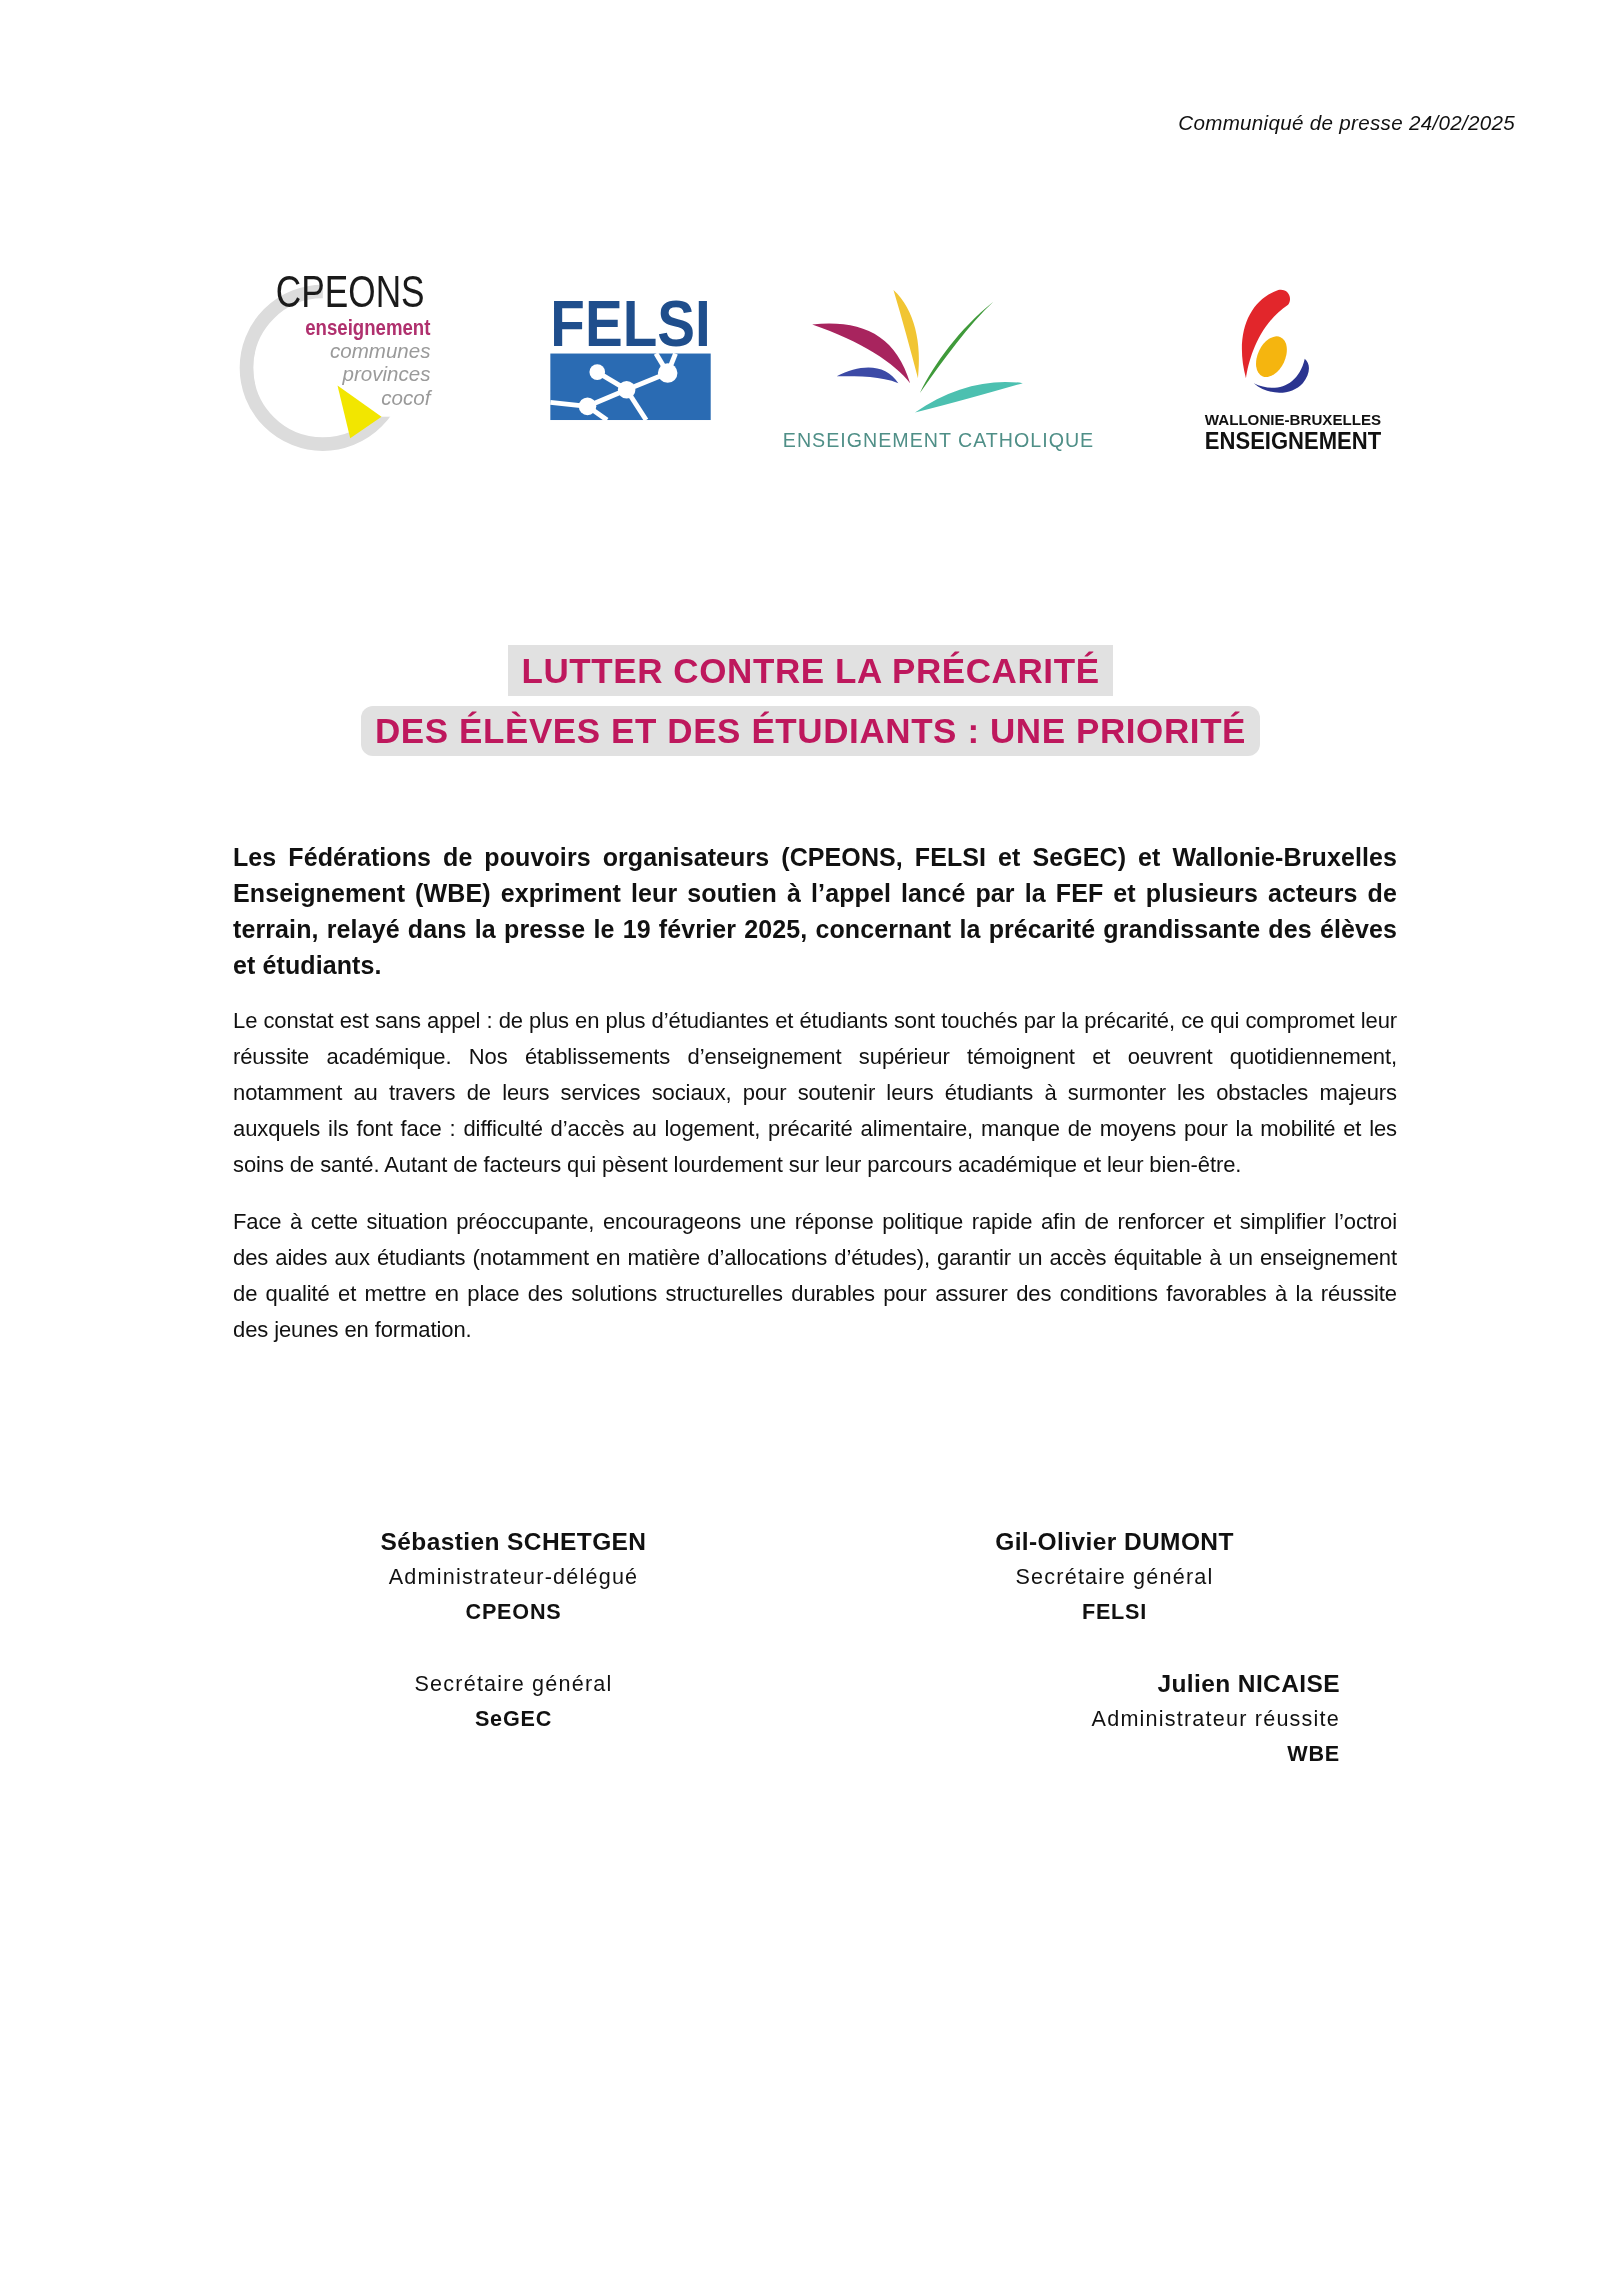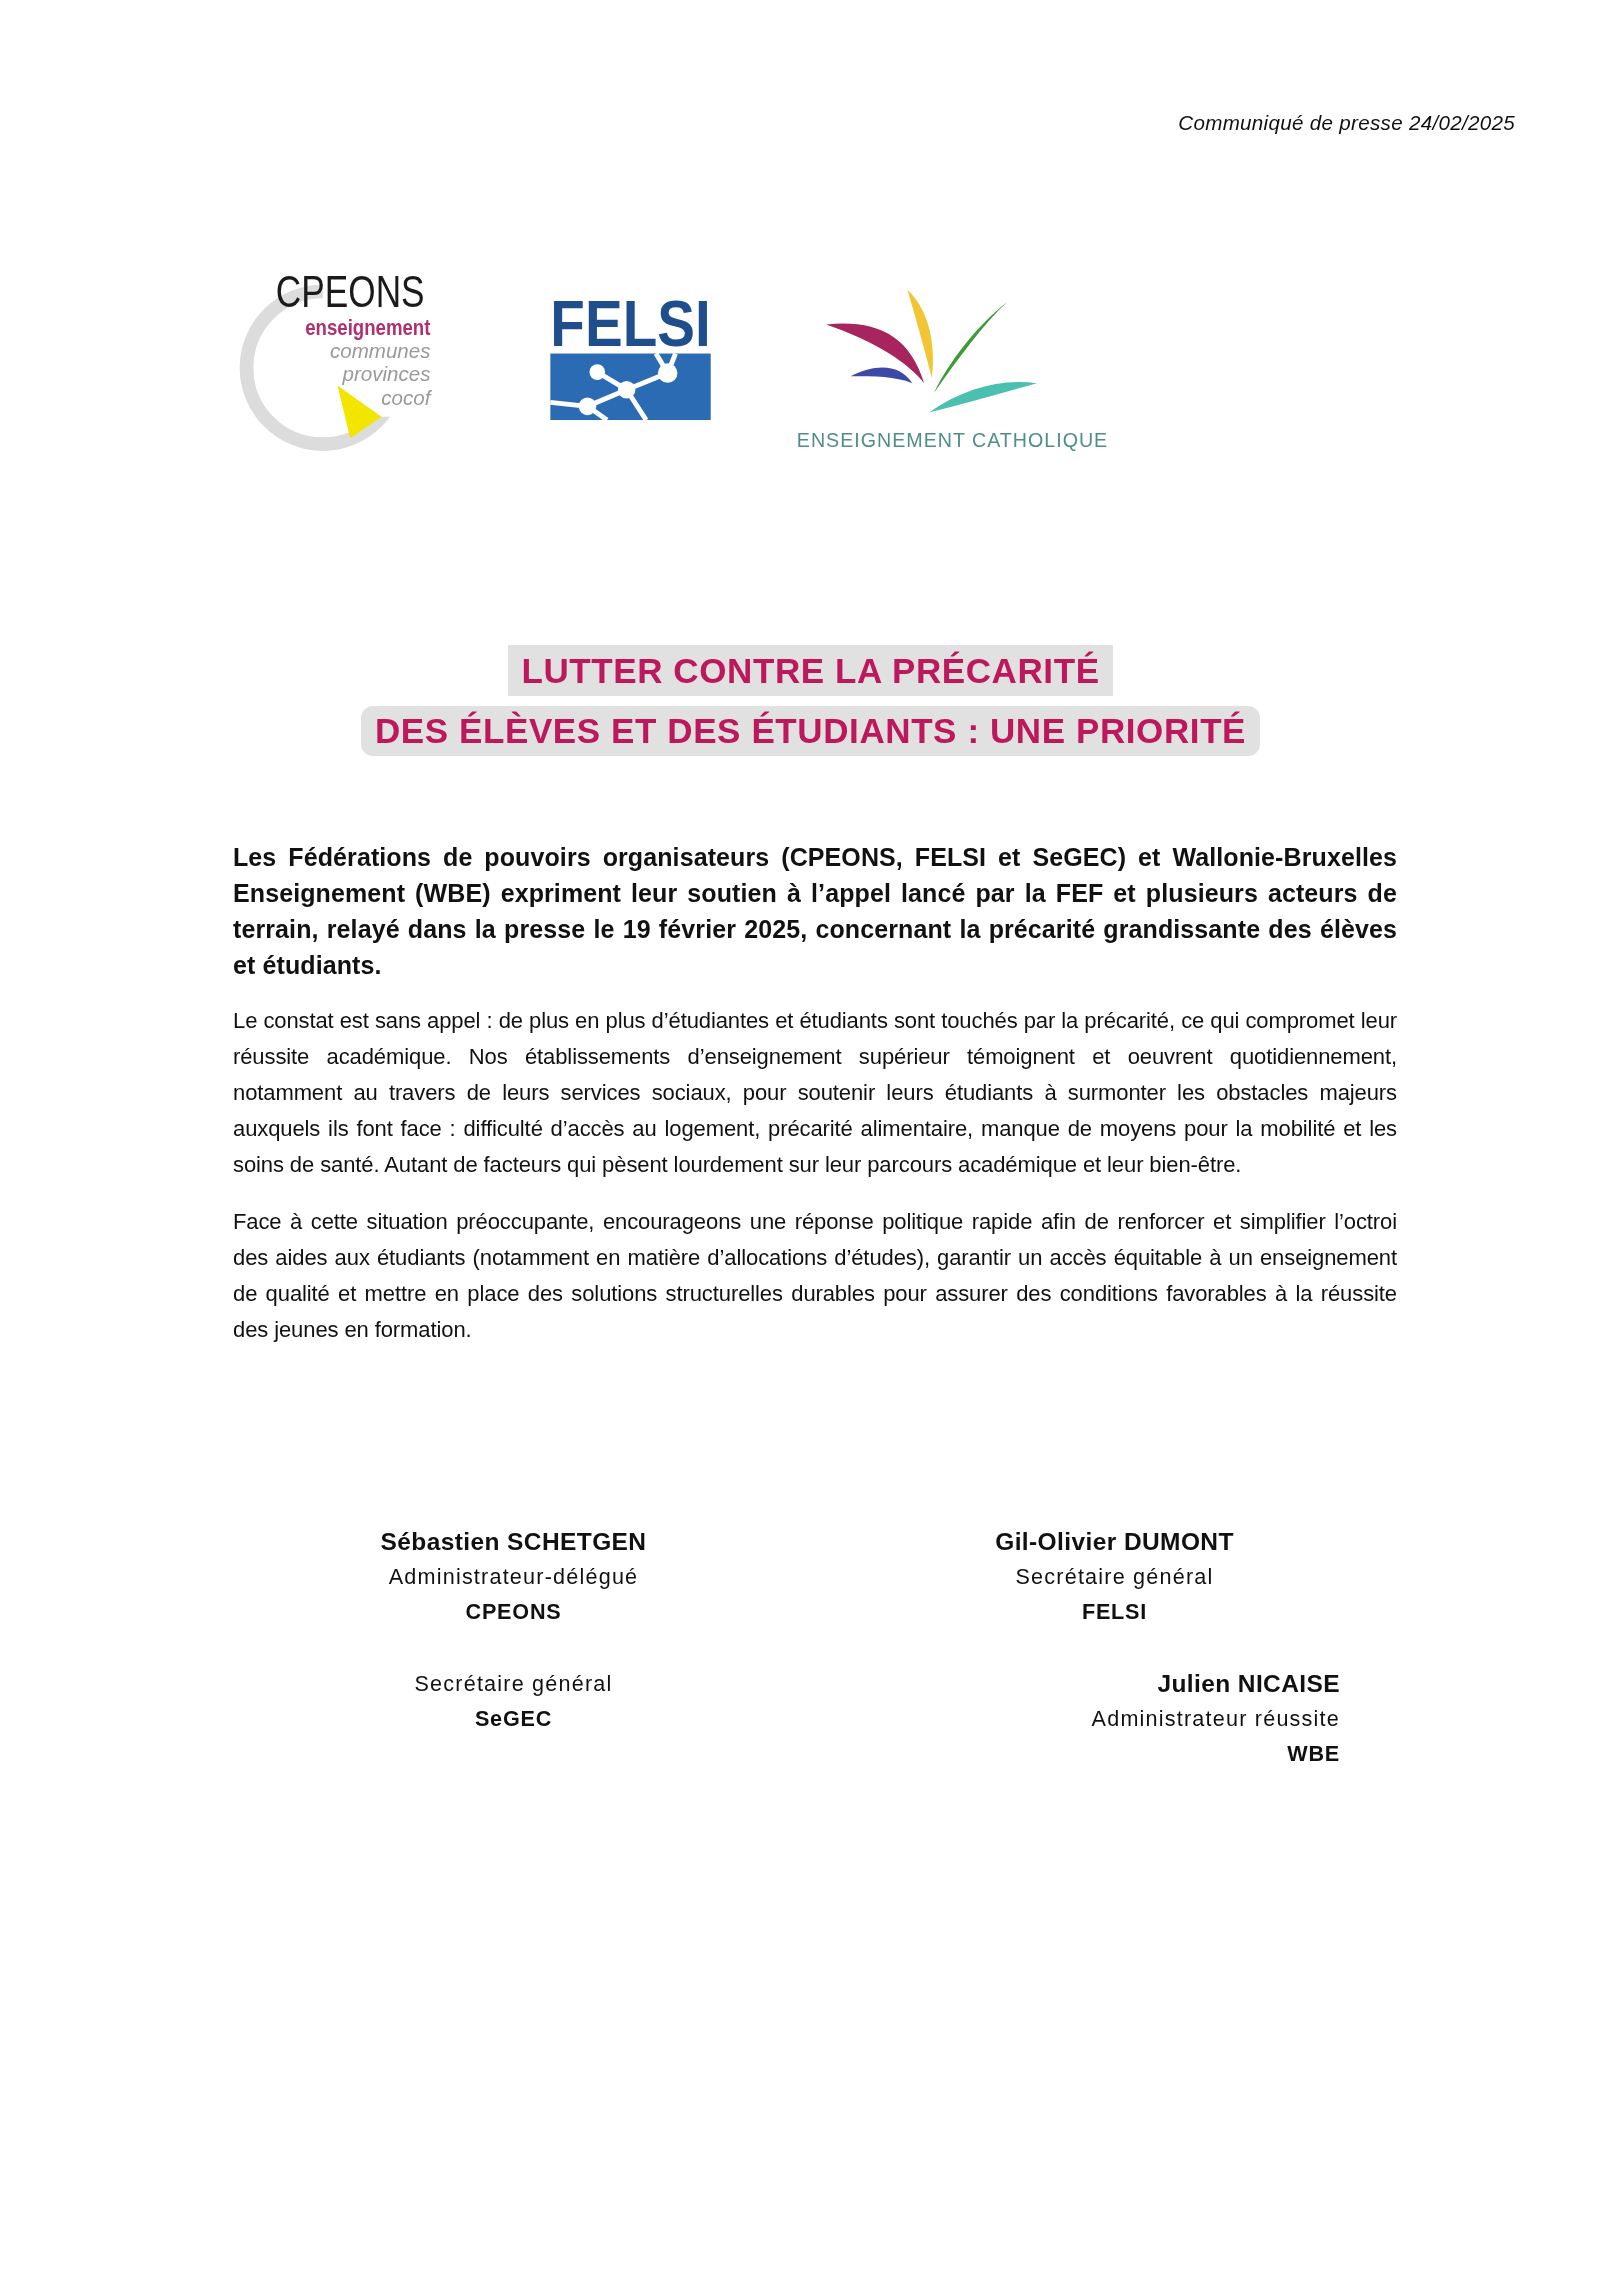--- a/index.html
+++ b/index.html
@@ -4,21 +4,21 @@
   <style>
     html, body { margin: 0; padding: 0; background: #ffffff; }
     body { width: 1621px; height: 2293px; position: relative; overflow: hidden;
            font-family: "Liberation Sans", sans-serif; color: #111; }
     .header-date { position: absolute; top: 111px; right: 106px; font-style: italic;
                    font-size: 20.6px; letter-spacing: 0.3px; color: #111; }
     .logos { position: absolute; top: 260px; left: 225px; width: 1176px; height: 196px; }
     .logo { position: absolute; }
     .logo-cpeons { left: 0; top: 0; width: 225px; height: 196px; }
     .logo-felsi { left: 323px; top: 29px; width: 167px; height: 132px; }
-    .logo-segec { left: 562px; top: 19.6px; width: 333px; height: 172px; }
+    .logo-segec { left: 548px; top: 19.6px; width: 333px; height: 172px; }
     .logo-wbe { left: 970px; top: 19.6px; width: 196px; height: 172px; }
 
     .title-wrap { position: absolute; top: 645px; left: 0; width: 1621px; text-align: center; }
     .title-line { display: inline-block; background: #e1e1e1; font-weight: bold;
                   font-size: 35px; letter-spacing: 0.6px; padding: 3.9px 13.7px 3.9px 13.7px; color: #be185d;
                   line-height: 43px; }
     .title-line + br + .title-line { margin-top: 9.8px; border-radius: 12px; }
 
     .body { position: absolute; left: 233px; width: 1164px; top: 839px; }
     .lead { font-weight: bold; font-size: 25px; line-height: 36px; text-align: justify;
@@ -83,20 +83,29 @@
     <svg width="333" height="172" viewBox="0 0 340 175">
       <path d="M40 45 C 90 40, 125 55, 140 105 C 125 85, 90 62, 40 45 Z" fill="#a8245e"></path>
       <path d="M123 10 C 145 30, 152 65, 148 100 C 140 70, 132 40, 123 10 Z" fill="#f1c533"></path>
       <path d="M225 22 C 200 45, 175 80, 150 115 C 165 85, 190 50, 225 22 Z" fill="#3f9a3a"></path>
       <path d="M65 98 C 90 85, 115 85, 128 105 C 110 98, 90 98, 65 98 Z" fill="#3c4aa6"></path>
       <path d="M145 135 C 180 110, 220 100, 255 105 C 220 115, 185 125, 145 135 Z" fill="#4cc0b0"></path>
       <text x="10" y="170" font-family="Liberation Sans, sans-serif" font-size="20" fill="#4f8f87" textLength="318" lengthAdjust="spacingAndGlyphs" letter-spacing="1">ENSEIGNEMENT CATHOLIQUE</text>
     </svg>
   </div>
 
+  <div class="logo logo-wbe">
+    <svg width="196" height="172" viewBox="0 0 200 175">
+      <path d="M85 10 C 55 20, 40 55, 52 100 C 55 80, 65 45, 95 25 C 100 18, 95 8, 85 10 Z" fill="#e2262b"></path>
+      <ellipse cx="78" cy="78" rx="14" ry="22" transform="rotate(25 78 78)" fill="#f5b50f"></ellipse>
+      <path d="M60 105 C 80 115, 105 110, 112 80 C 118 85, 118 95, 110 105 C 98 118, 75 118, 60 105 Z" fill="#2b3590"></path>
+      <text x="100" y="148" text-anchor="middle" font-family="Liberation Sans, sans-serif" font-size="14" font-weight="bold" fill="#111111" textLength="180" lengthAdjust="spacingAndGlyphs">WALLONIE-BRUXELLES</text>
+      <text x="100" y="172" text-anchor="middle" font-family="Liberation Sans, sans-serif" font-size="25" font-weight="bold" fill="#111111" textLength="180" lengthAdjust="spacingAndGlyphs">ENSEIGNEMENT</text>
+    </svg>
+  </div>
 </div>
 
 <div class="title-wrap">
   <span class="title-line">LUTTER CONTRE LA PRÉCARITÉ</span><br>
   <span class="title-line" style="margin-top:9.8px;">DES ÉLÈVES ET DES ÉTUDIANTS : UNE PRIORITÉ</span>
 </div>
 
 <div class="body">
   <p class="lead">Les Fédérations de pouvoirs organisateurs (CPEONS, FELSI et SeGEC) et Wallonie-Bruxelles Enseignement (WBE) expriment leur soutien à l’appel lancé par la FEF et plusieurs acteurs de terrain, relayé dans la presse le 19 février 2025, concernant la précarité grandissante des élèves et étudiants.</p>
   <p class="para">Le constat est sans appel : de plus en plus d’étudiantes et étudiants sont touchés par la précarité, ce qui compromet leur réussite académique. Nos établissements d’enseignement supérieur témoignent et oeuvrent quotidiennement, notamment au travers de leurs services sociaux, pour soutenir leurs étudiants à surmonter les obstacles majeurs auxquels ils font face : difficulté d’accès au logement, précarité alimentaire, manque de moyens pour la mobilité et les soins de santé. Autant de facteurs qui pèsent lourdement sur leur parcours académique et leur bien-être.</p>

